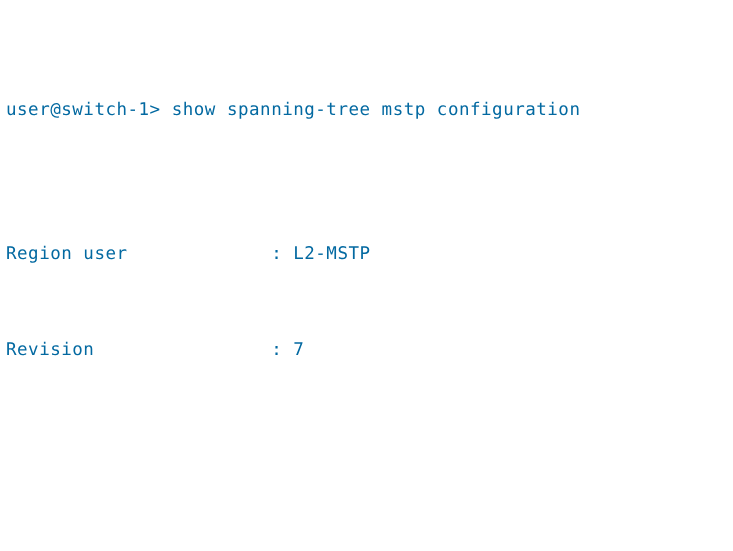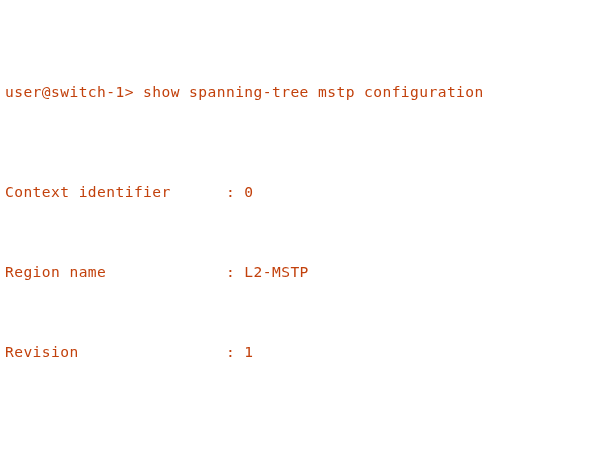--- a/index.html
+++ b/index.html
@@ -12,21 +12,21 @@
     width: 611px;
     height: 459px;
     overflow: hidden;
     font-family: "DejaVu Sans Mono", "Liberation Mono", monospace;
   }
   .terminal {
     position: relative;
     width: 494px;
     height: 459px;
     background: #ffffff;
-    color: #c2410c;
+    color: #0369a1;
     padding: 0;
     box-sizing: border-box;
   }
   .screen {
     position: absolute;
     top: 2px;
     left: 5px;
     right: 0;
     bottom: 0;
     font-size: 14.6px;
@@ -50,25 +50,24 @@
 </head>
 <body>
 
 <div class="terminal">
   <div class="screen">
 
     
     <div class="line prompt-line">user@switch-1&gt; show spanning-tree mstp configuration</div>
 
 
-    <div class="line kv-line">Context identifier      : 0</div>
 
-    <div class="line kv-line">Region name             : L2-MSTP</div>
+    <div class="line kv-line">Region user             : L2-MSTP</div>
 
-    <div class="line kv-line">Revision                : 1</div>
+    <div class="line kv-line">Revision                : 7</div>
 
     
 
     
 
     
 
     
 
     

